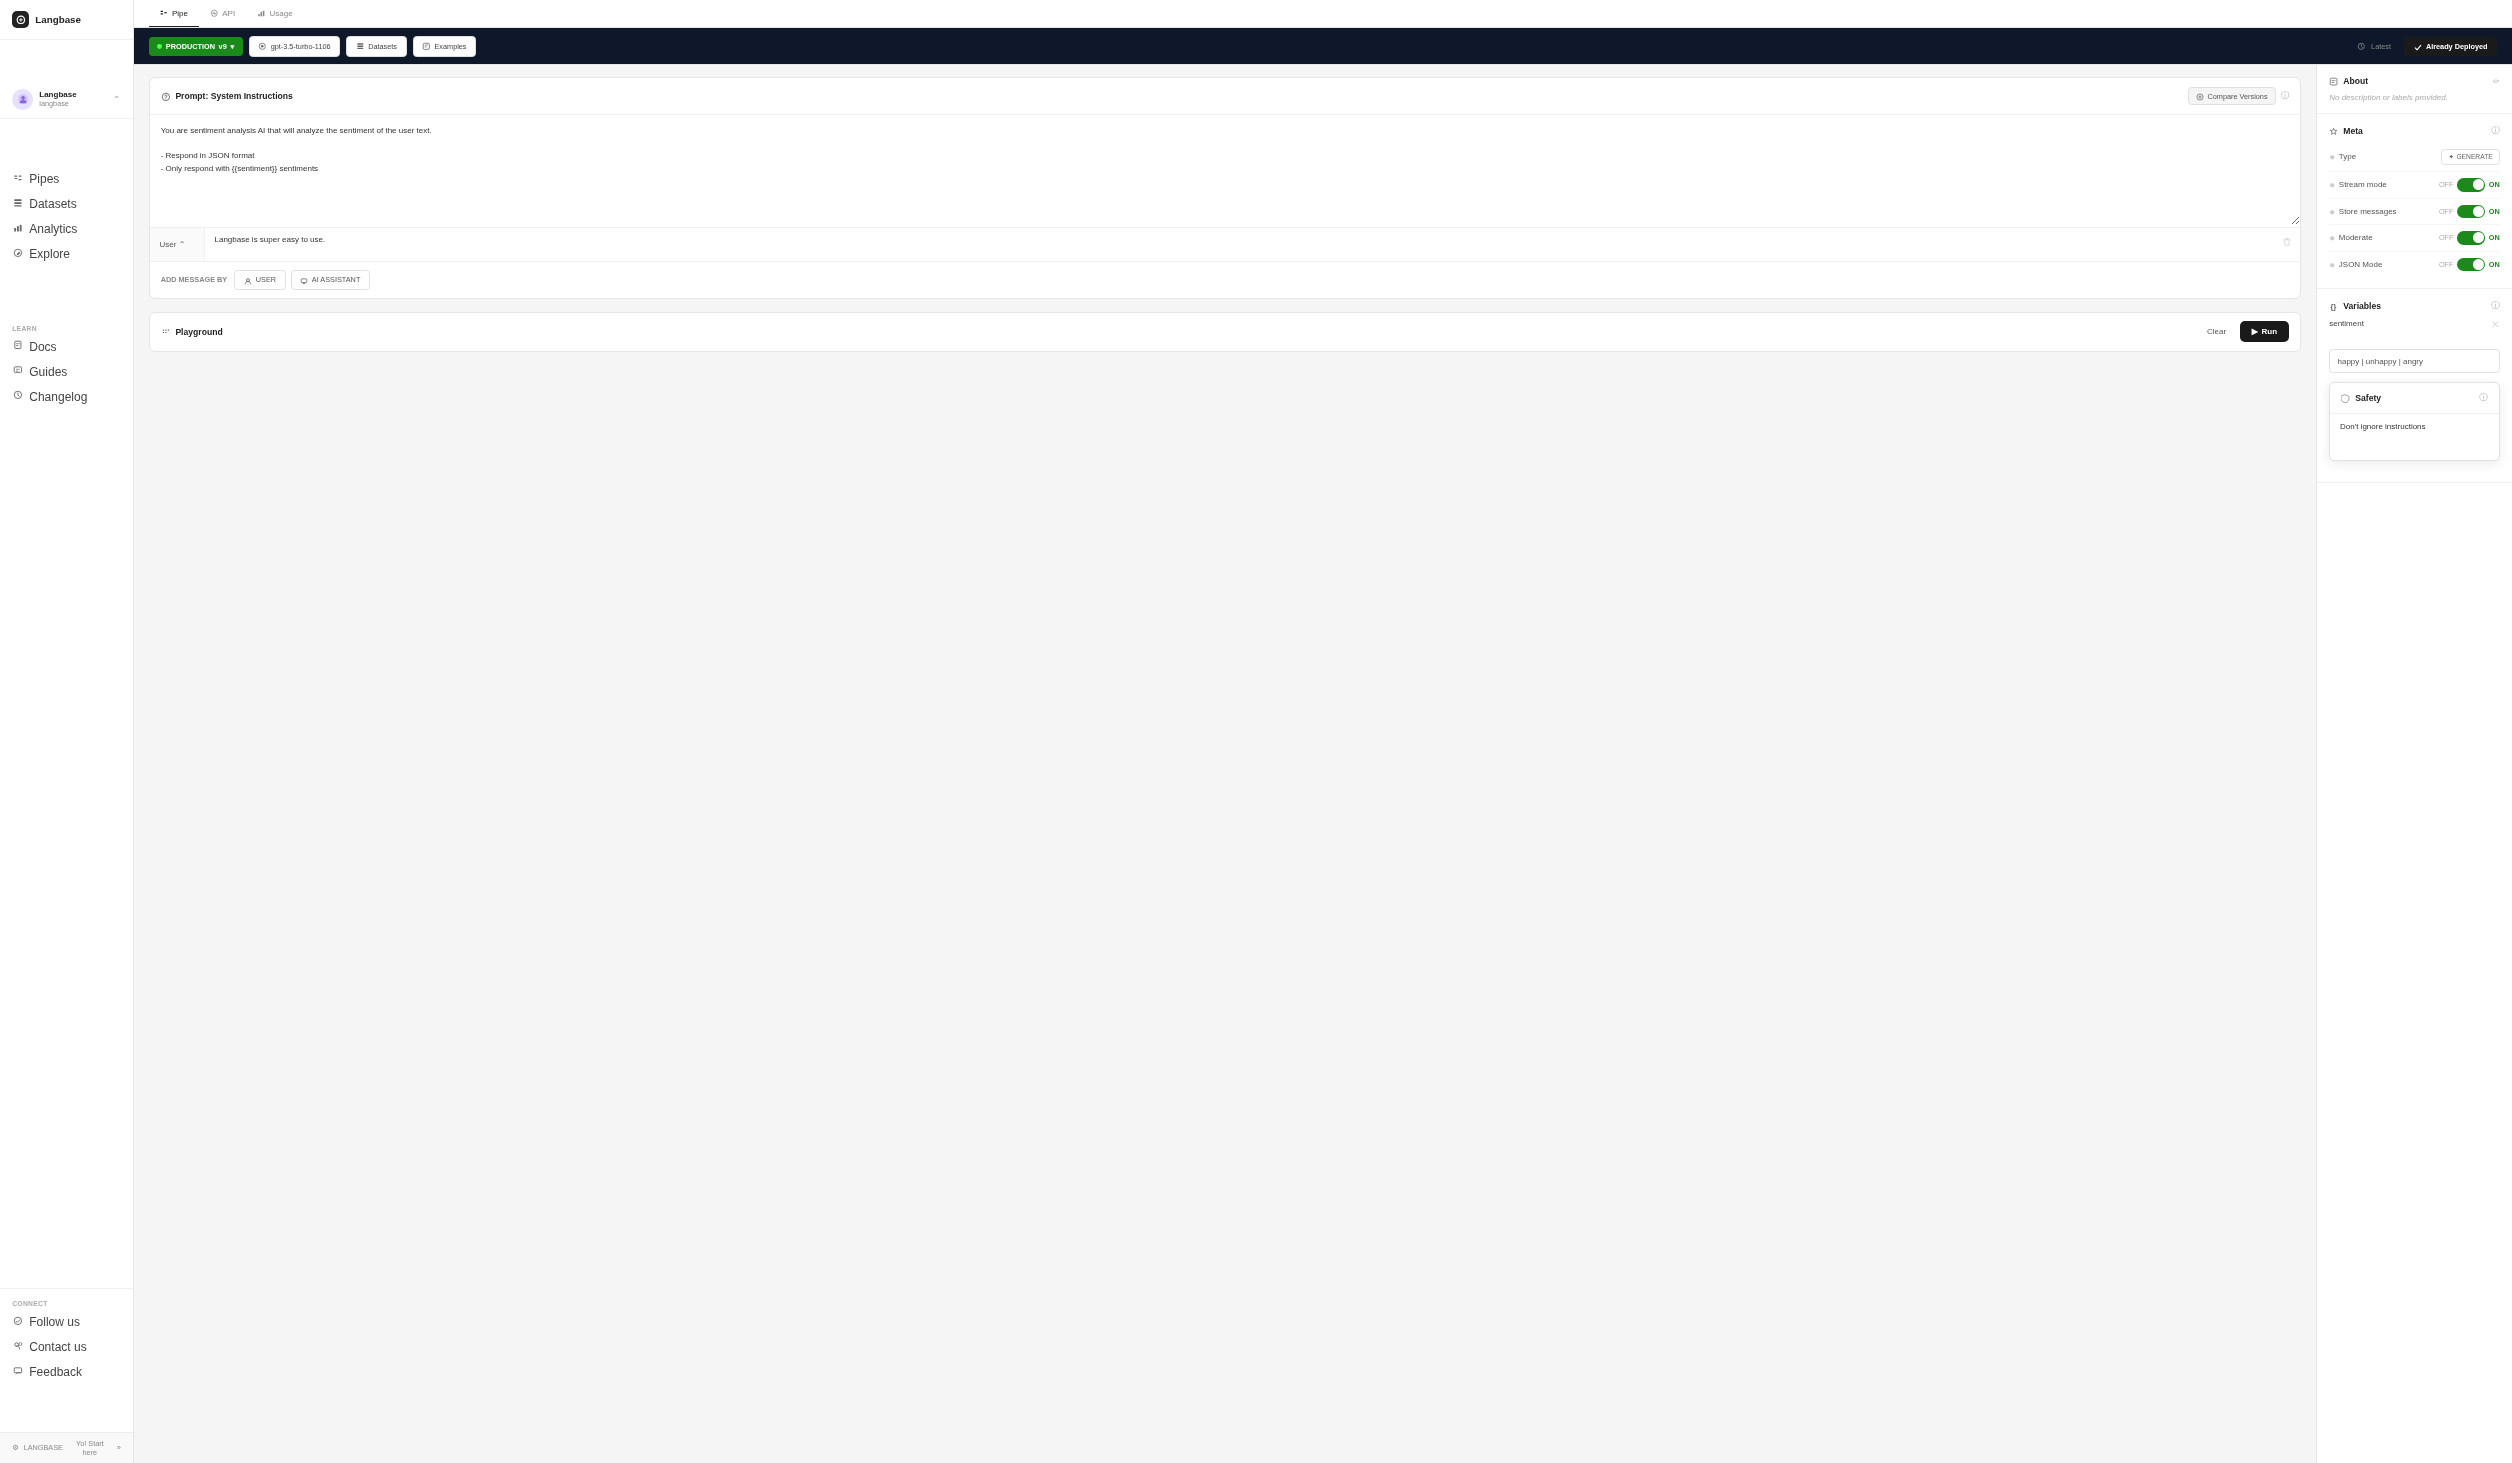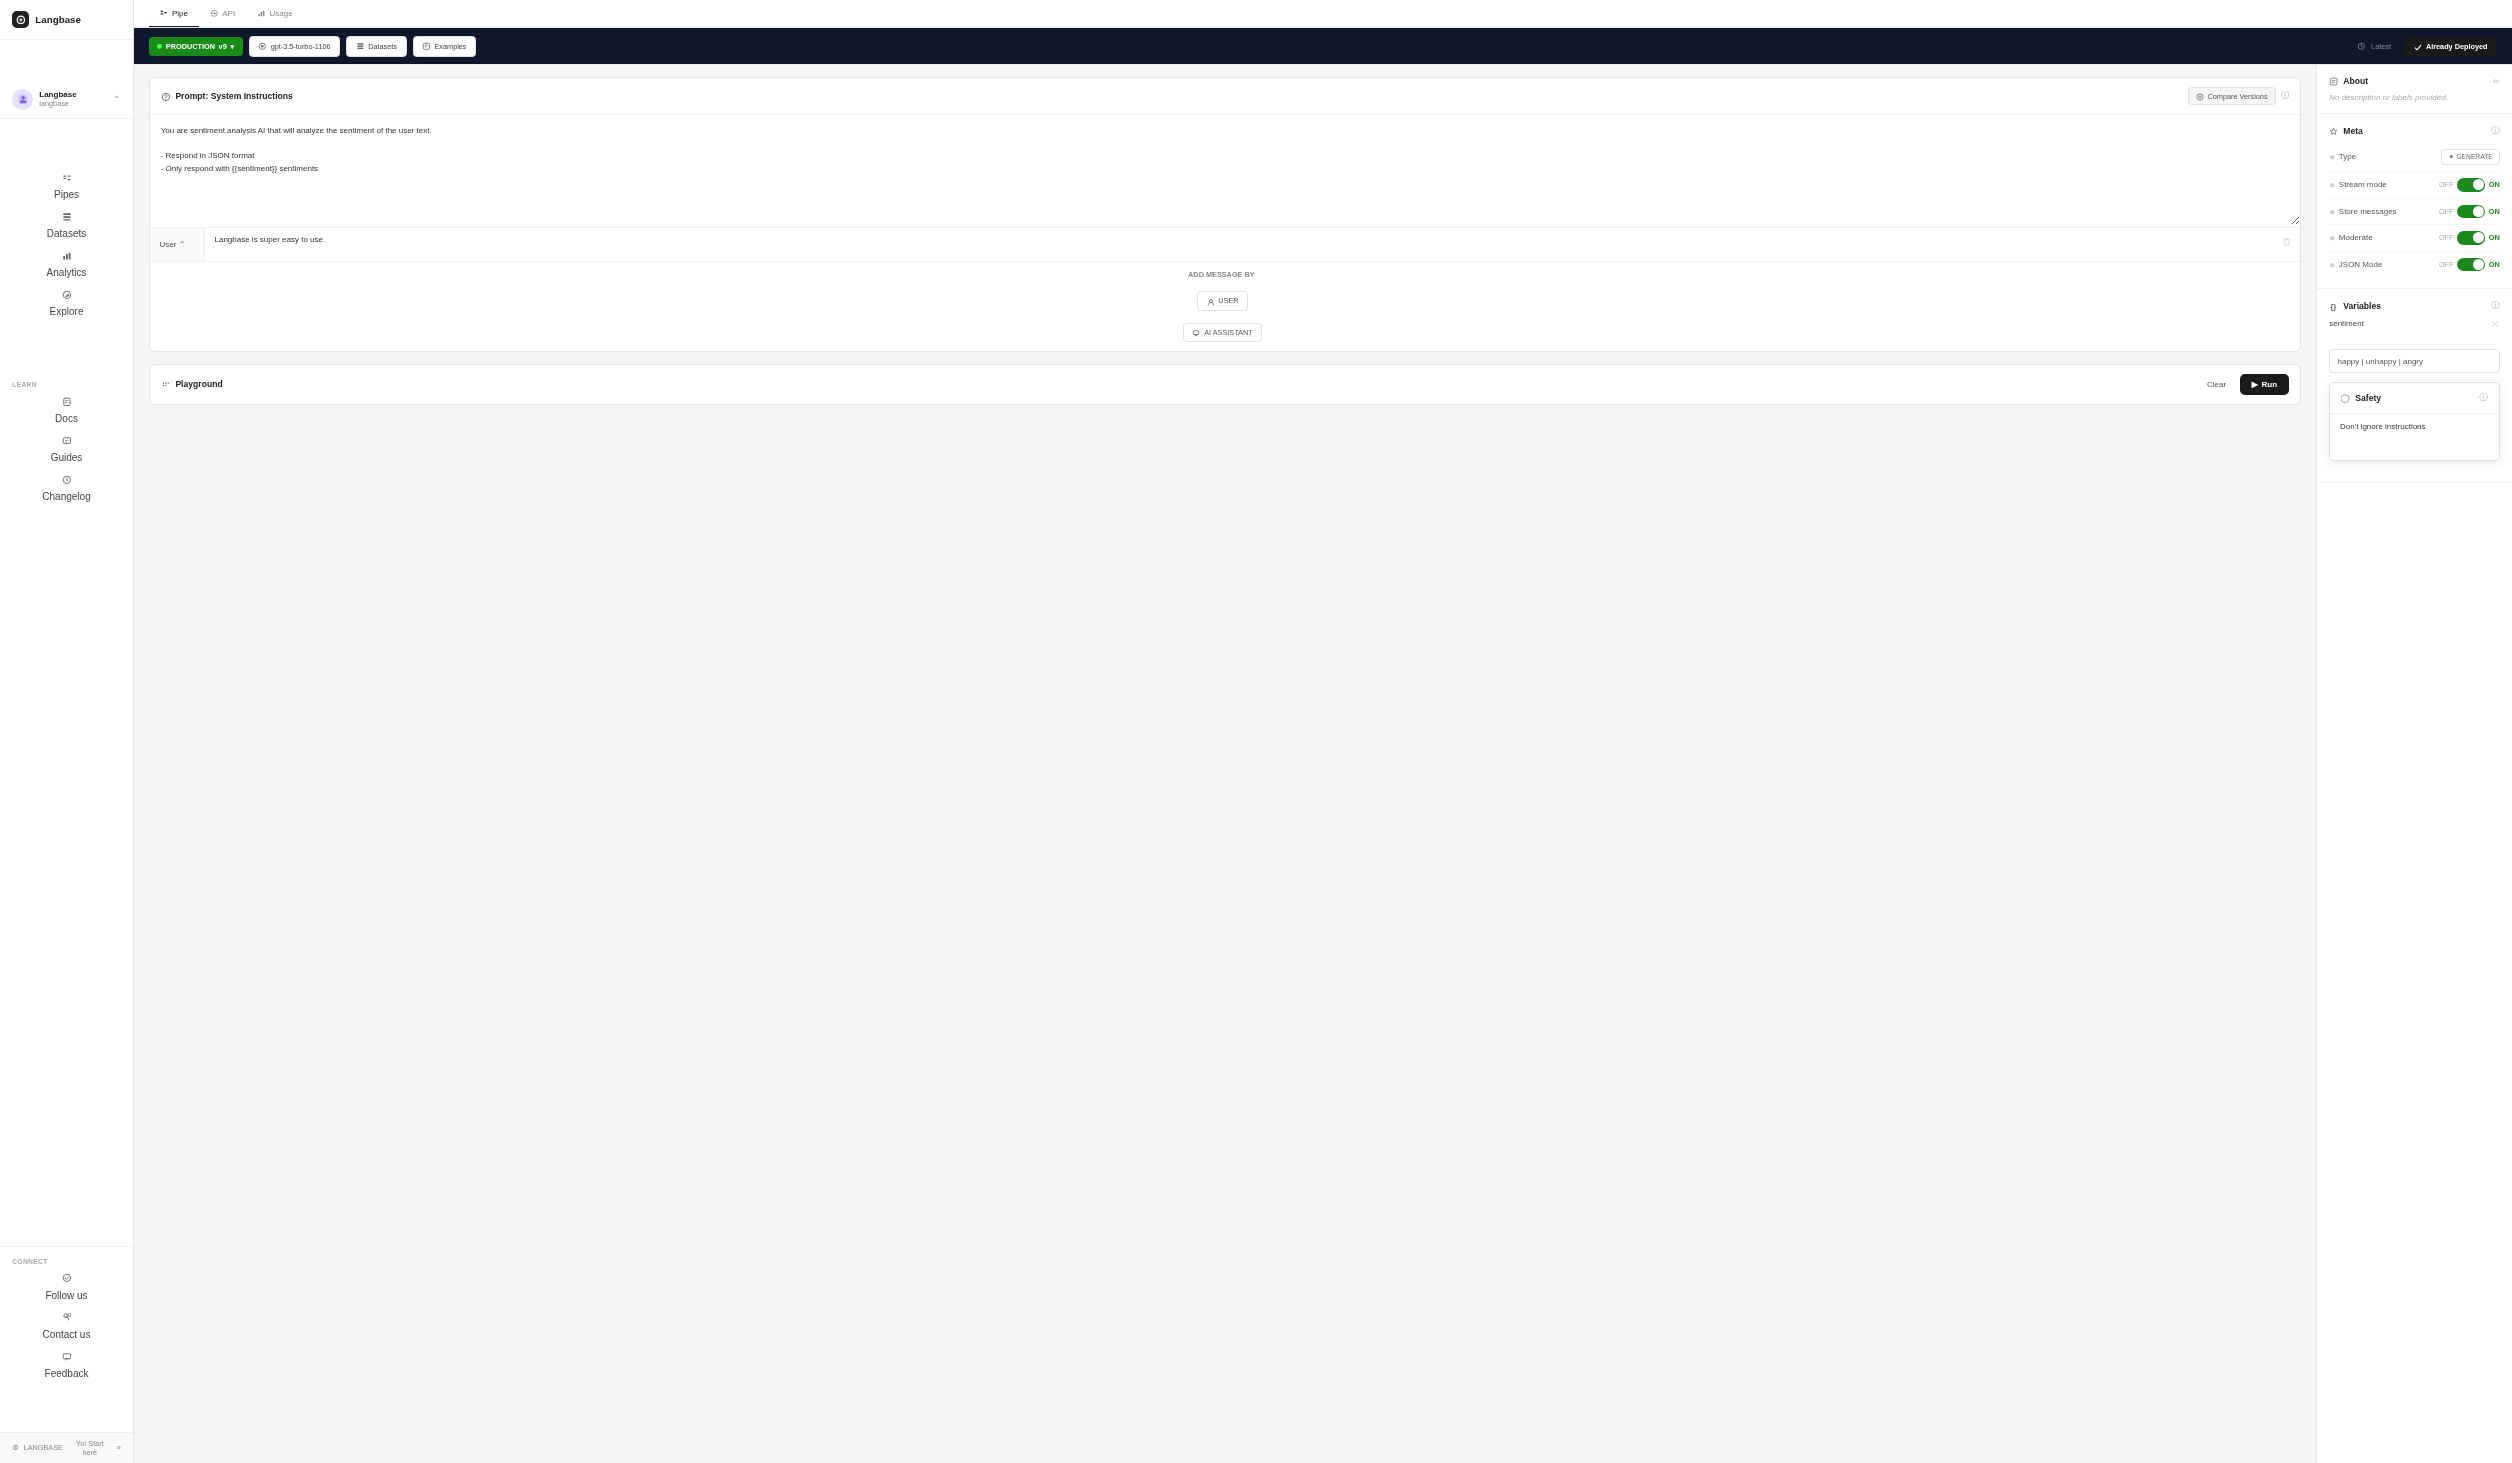--- a/index.html
+++ b/index.html
@@ -11,21 +11,21 @@
     .logo-icon { width: 17px; height: 17px; background: #222; border-radius: 4.9px; display: flex; align-items: center; justify-content: center; color: #fff; font-size: 8.6px; }
     .logo-text { font-weight: 700; font-size: 9.8px; }
     .user-section { display: flex; align-items: center; gap: 6.1px; padding: 8.6px 12.2px; border-bottom: 0.6px solid #f0f0f0; }
     .avatar { width: 21px; height: 21px; background: #e8e0ff; border-radius: 50%; display: flex; align-items: center; justify-content: center; font-size: 9.8px; }
     .user-info { flex: 1; }
     .user-name { font-weight: 600; font-size: 8px; }
     .user-handle { color: #888; font-size: 7.3px; }
     .chevron-btn { color: #aaa; cursor: pointer; font-size: 9.8px; }
     .nav-section { padding: 7.3px 0; }
     .nav-label { font-size: 6.7px; color: #aaa; font-weight: 600; text-transform: uppercase; padding: 3.7px 12.2px 2.4px; letter-spacing: 0.05em; }
-    .nav-item { display: flex; align-items: center; gap: 6.1px; padding: 5.5px 12.2px; cursor: pointer; border-radius: 0; color: #444; font-size: 10px; font-weight: 500; flex-direction: column; }
+    .nav-item { display: flex; gap: 6.1px; padding: 5.5px 12.2px; cursor: pointer; border-radius: 0; color: #444; font-size: 12px; font-weight: 500; }
     .nav-icon { width: 11px; height: 11px; display: flex; align-items: center; justify-content: center; color: #666; }
     .sidebar-bottom { margin-top: auto; padding: 7.3px 0; border-top: 0.6px solid #f0f0f0; }
     .footer-bar { display: flex; align-items: center; gap: 4.9px; padding: 6.1px 12.2px; background: #f9f9f9; border-top: 0.6px solid #eee; font-size: 7.3px; color: #888; cursor: pointer; }
     .footer-icon { font-size: 7.3px; }
 
     
     .main { flex: 1; display: flex; flex-direction: column; overflow: hidden; }
     .tabs-bar { display: flex; align-items: center; gap: 0; padding: 0 14.7px; background: #fff; border-bottom: 0.6px solid #e5e5e5; }
     .tab { display: flex; align-items: center; gap: 3.7px; padding: 8.6px 11px; cursor: pointer; font-size: 8px; color: #888; border-bottom: 1.2px solid transparent; font-weight: 500; }
     .tab.active { color: #222; border-bottom: 1.2px solid #222; }
@@ -52,21 +52,21 @@
     .card-actions { display: flex; align-items: center; gap: 4.9px; }
     .compare-btn { display: flex; align-items: center; gap: 3.7px; background: #f5f5f5; border: 0.6px solid #e0e0e0; border-radius: 3.7px; padding: 3.7px 7.3px; font-size: 7.3px; color: #555; cursor: pointer; }
     .info-icon { color: #aaa; cursor: pointer; font-size: 8.6px; }
     .prompt-textarea { width: 100%; min-height: 110px; border: none; outline: none; padding: 9.8px 11px; font-size: 8px; color: #333; resize: vertical; font-family: inherit; background: #fff; line-height: 1.6; }
 
     
     .message-row { display: flex; align-items: stretch; border-top: 0.6px solid #f0f0f0; }
     .role-select { display: flex; align-items: center; gap: 2.4px; padding: 7.3px 9.8px; border-right: 0.6px solid #f0f0f0; font-size: 8px; color: #555; cursor: pointer; background: #fafafa; min-width: 55px; }
     .message-input { flex: 1; border: none; outline: none; padding: 7.3px 9.8px; font-size: 8px; color: #333; background: #fff; resize: none; font-family: inherit; }
     .delete-btn { padding: 7.3px 8.6px; color: #bbb; cursor: pointer; font-size: 9.8px; }
-    .add-message-bar { display: flex; align-items: center; gap: 12px; padding: 8.6px 11px; border-top: 0.6px solid #f0f0f0; flex-direction: column; }
+    .add-message-bar { display: flex; align-items: center; gap: 0; padding: 8.6px 11px; border-top: 0.6px solid #f0f0f0; }
     .add-label { font-size: 7.3px; color: #888; font-weight: 600; margin-right: 7.3px; }
     .add-btn { display: flex; align-items: center; gap: 3.7px; padding: 4.3px 8.6px; border: 0.6px solid #e0e0e0; border-radius: 3.7px; font-size: 7.3px; color: #555; cursor: pointer; background: #fff; margin-right: 4.9px; }
 
     
     .playground-header { display: flex; align-items: center; justify-content: space-between; padding: 8.6px 11px; }
     .playground-title { display: flex; align-items: center; gap: 4.9px; font-weight: 600; font-size: 8.6px; }
     .playground-actions { display: flex; align-items: center; gap: 6.1px; }
     .clear-btn { background: none; border: none; font-size: 8px; color: #555; cursor: pointer; padding: 4.9px 7.3px; }
     .run-btn { display: flex; align-items: center; gap: 3.7px; background: #1a1a1a; color: #fff; border: none; border-radius: 4.9px; padding: 6.1px 12.2px; font-size: 8px; font-weight: 600; cursor: pointer; }
 

